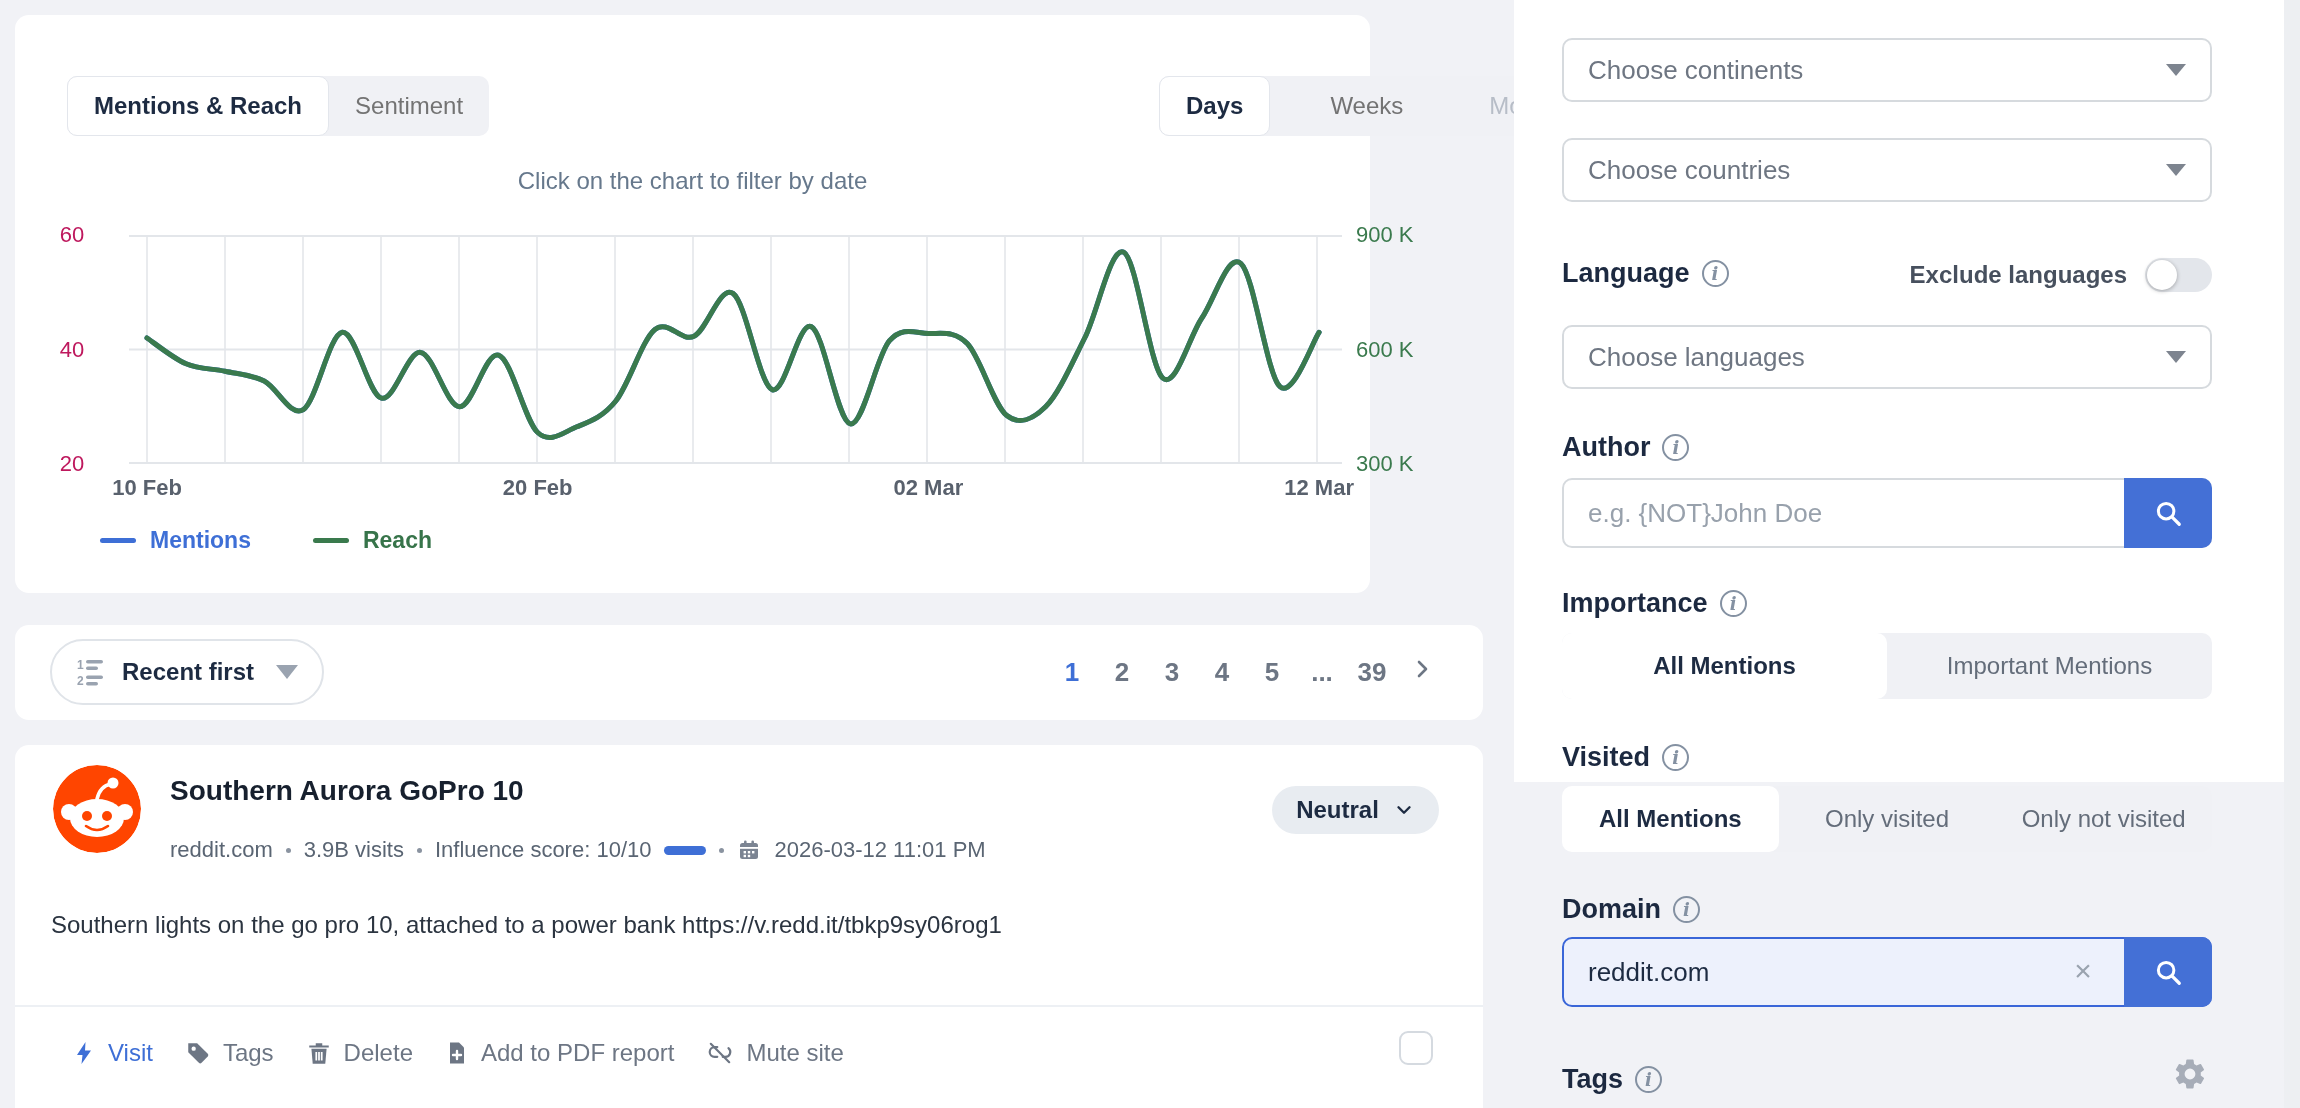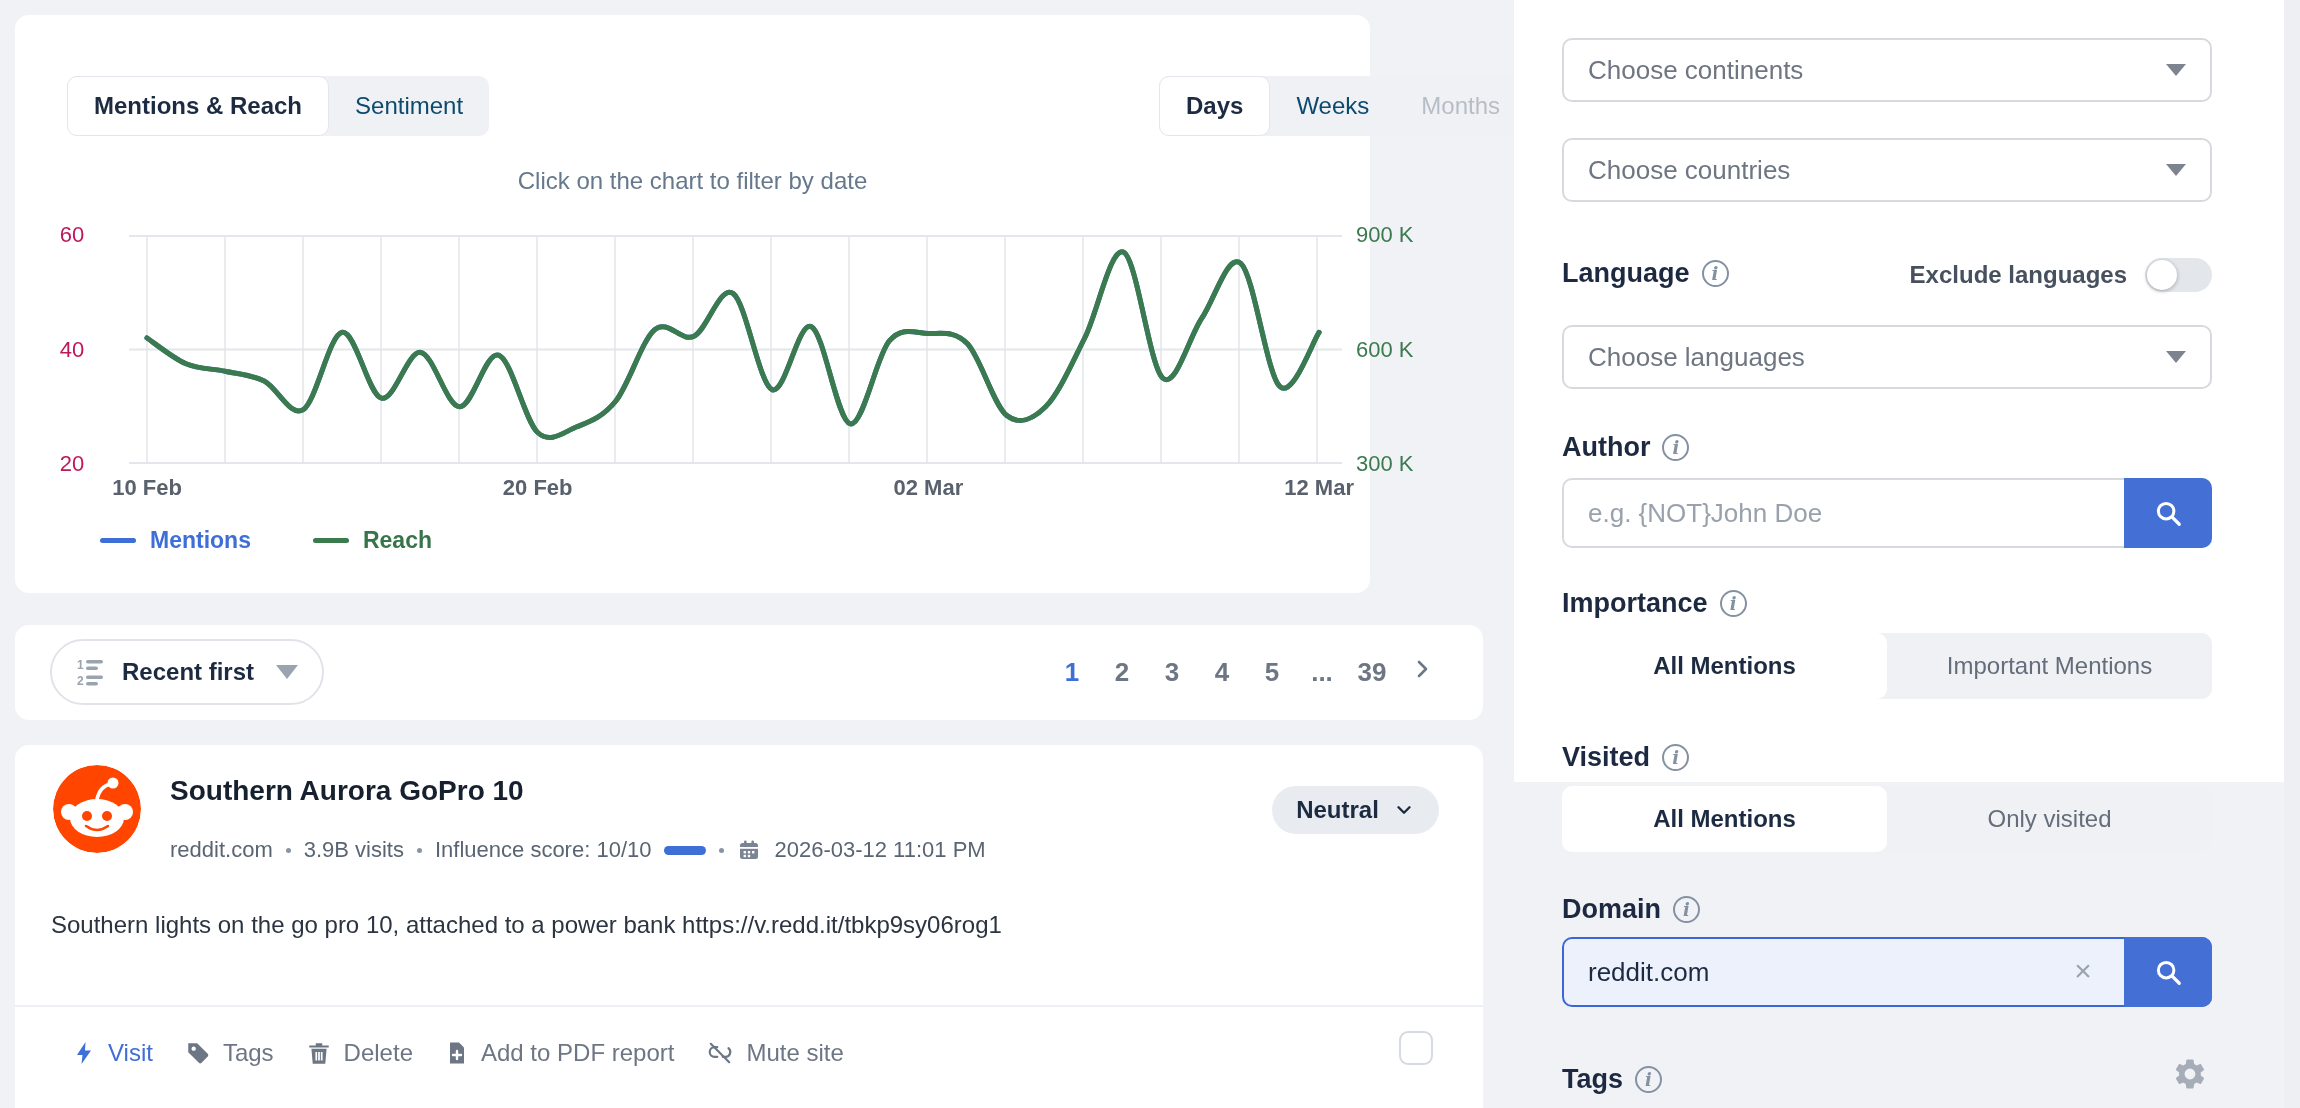--- a/index.html
+++ b/index.html
@@ -4,22 +4,22 @@
 <style>
   html,body{margin:0;padding:0;background:#e9ebee;}
   .page{position:relative;width:2300px;height:1108px;background:#f1f2f6;overflow:hidden;
         font-family:"Liberation Sans",sans-serif;color:#1d2b42;}
   .card{position:absolute;background:#fff;border-radius:14px;}
 
   
   #chart-card{left:15px;top:15px;width:1355px;height:578px;}
   .tab-group{position:absolute;display:flex;background:#f0f1f5;border-radius:10px;height:60px;}
   #main-tabs{left:52px;top:61px;}
-  #period-tabs{left:1144px;top:61px;}
-  .tab{display:flex;align-items:center;padding:0 26px;font-size:24px;color:#0c4a6e;border-radius:10px;box-sizing:border-box;white-space:nowrap;}
+  #period-tabs{left:1144px;top:61px;gap:34px;}
+  .tab{display:flex;align-items:center;padding:0 26px;font-size:24px;color:#737373;border-radius:10px;box-sizing:border-box;white-space:nowrap;}
   .tab.active{background:#fff;border:1px solid #e3e6ec;color:#1d2b42;font-weight:bold;}
   .tab.disabled{color:#b7bdc7;}
   .chart-hint{position:absolute;top:152px;left:0;width:100%;text-align:center;font-size:24px;color:#66788c;}
   .plot{position:absolute;left:114px;top:220px;width:1213px;height:229px;}
   .tick{position:absolute;font-size:22px;line-height:28px;}
   .tick.l{color:#be185d;left:18px;width:78px;text-align:center;}
   .tick.r{color:#3a7a4d;left:1341px;width:110px;}
   .tick.x{color:#59616d;width:120px;text-align:center;top:459px;font-weight:bold;}
   .legend{position:absolute;left:85px;top:512px;display:flex;align-items:center;font-size:23px;font-weight:bold;}
   .legend .item{display:flex;align-items:center;gap:14px;}
@@ -316,20 +316,21 @@
           <div class="seg">Important Mentions</div>
         </div>
 
       <div class="flabel" style="top:742px;left:0">
         <span>Visited</span>
         <span class="info">i</span>
       </div>
       <div class="segmented" id="visited-seg" style="top:786px">
           <div class="seg active">All Mentions</div>
           <div class="seg">Only visited</div>
+          <div class="seg">Only not visited</div>
         </div>
 
       <div class="flabel" style="top:894px;left:0">
         <span>Domain</span>
         <span class="info">i</span>
       </div>
       <div class="input-row" style="top:937px">
         <input class="text-input focused" type="text" value="reddit.com" style="">
         <span class="clear-x">×</span>
         <button class="search-btn">

